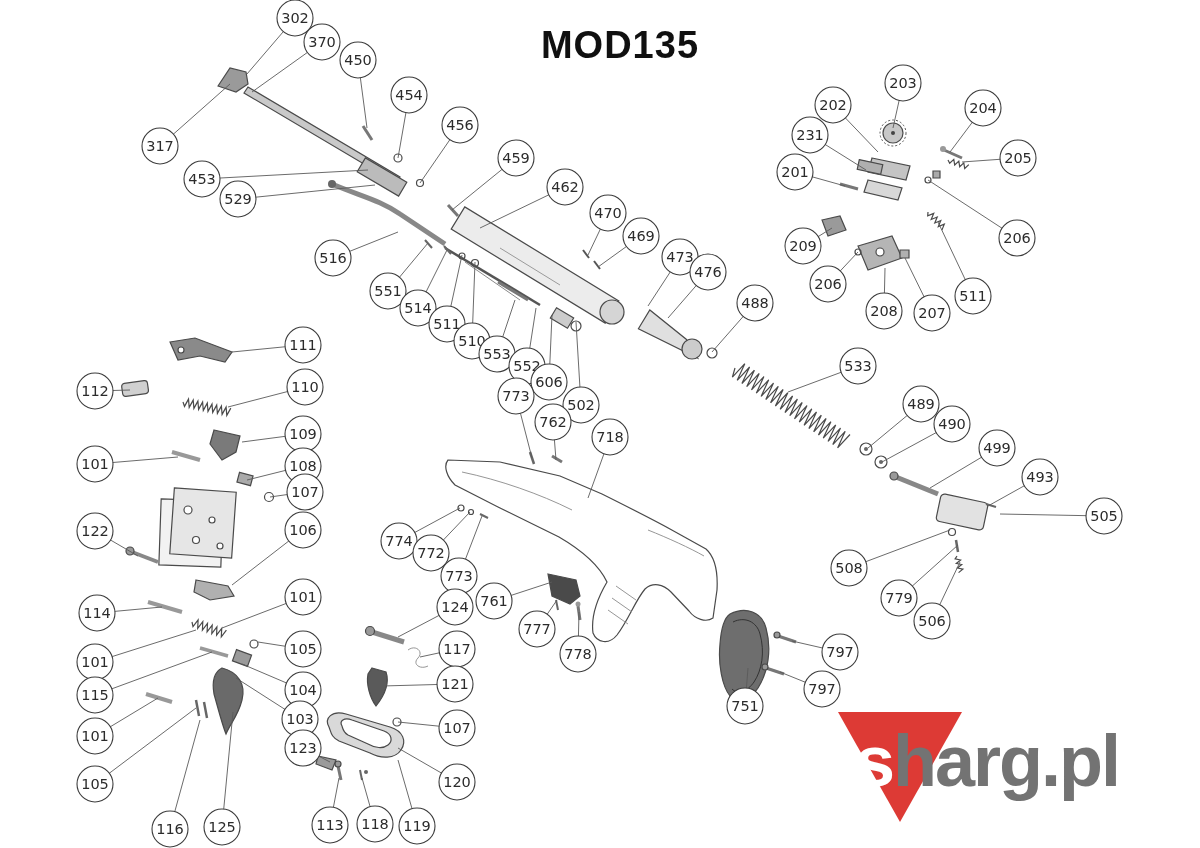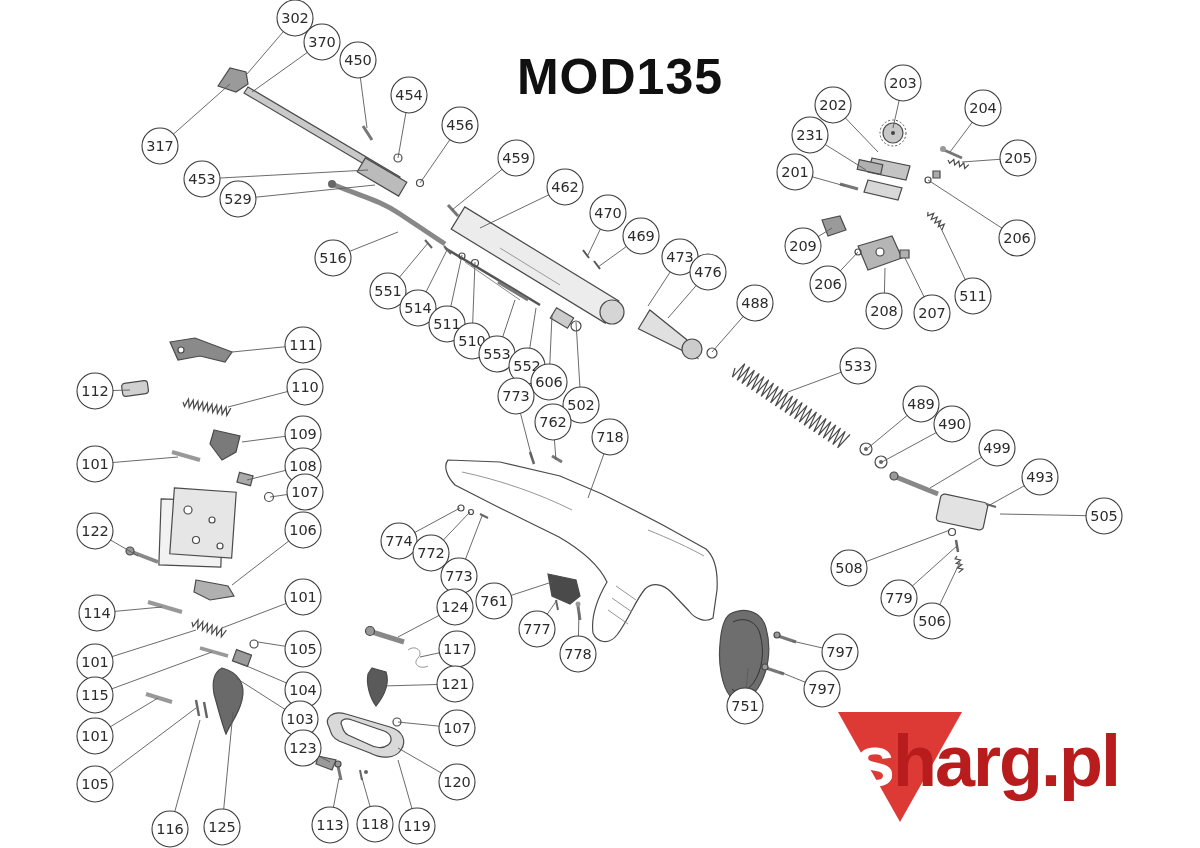--- a/index.html
+++ b/index.html
@@ -1,37 +1,37 @@
 <!DOCTYPE html>
 <html><head>
 <meta charset="utf-8">
 <style>
   html,body{margin:0;padding:0;background:#fff;}
   .canvas{position:relative;width:1200px;height:848px;background:#ffffff;overflow:hidden;
           font-family:"Liberation Sans",sans-serif;}
   .title{position:absolute;left:40px;right:0;top:24px;text-align:center;
-         font-size:50px;font-weight:700;color:#101010;letter-spacing:1px;margin-top:24px;}
+         font-size:38px;font-weight:700;color:#101010;letter-spacing:1px;}
   svg.diagram{position:absolute;left:0;top:0;}
   
   .parts *{vector-effect:non-scaling-stroke;}
   .outl{stroke:#4a4a4a;stroke-width:1.2;}
   .coil{fill:none;stroke:#4a4a4a;stroke-width:1.2;}
   .thinline{stroke:#8a8a8a;stroke-width:0.9;fill:none;}
   
   #leader-lines line{stroke:#5a5a5a;stroke-width:0.9;}
   #callout-circles circle{fill:#ffffff;stroke:#3c3c3c;stroke-width:1.1;}
   #callout-circles text{font-family:"DejaVu Sans","Liberation Sans",sans-serif;
         font-size:14.5px;fill:#2b2b2b;text-anchor:middle;}
   
   .logo{position:absolute;left:833px;top:698px;width:365px;height:140px;}
   .logo-tri{position:absolute;left:5px;top:14px;}
   .logo-text{position:absolute;left:22px;top:8px;font-size:72px;font-weight:700;
              letter-spacing:-2px;line-height:110px;white-space:nowrap;}
   .logo-s{color:#ffffff;}
-  .logo-rest{color:#b91c1c;}
+  .logo-rest{color:#737373;}
 </style>
 </head>
 <body>
 
 <div class="canvas">
 
   <div class="title">MOD135</div>
 
   <svg class="diagram" width="1200" height="848" viewBox="0 0 1200 848">
 

